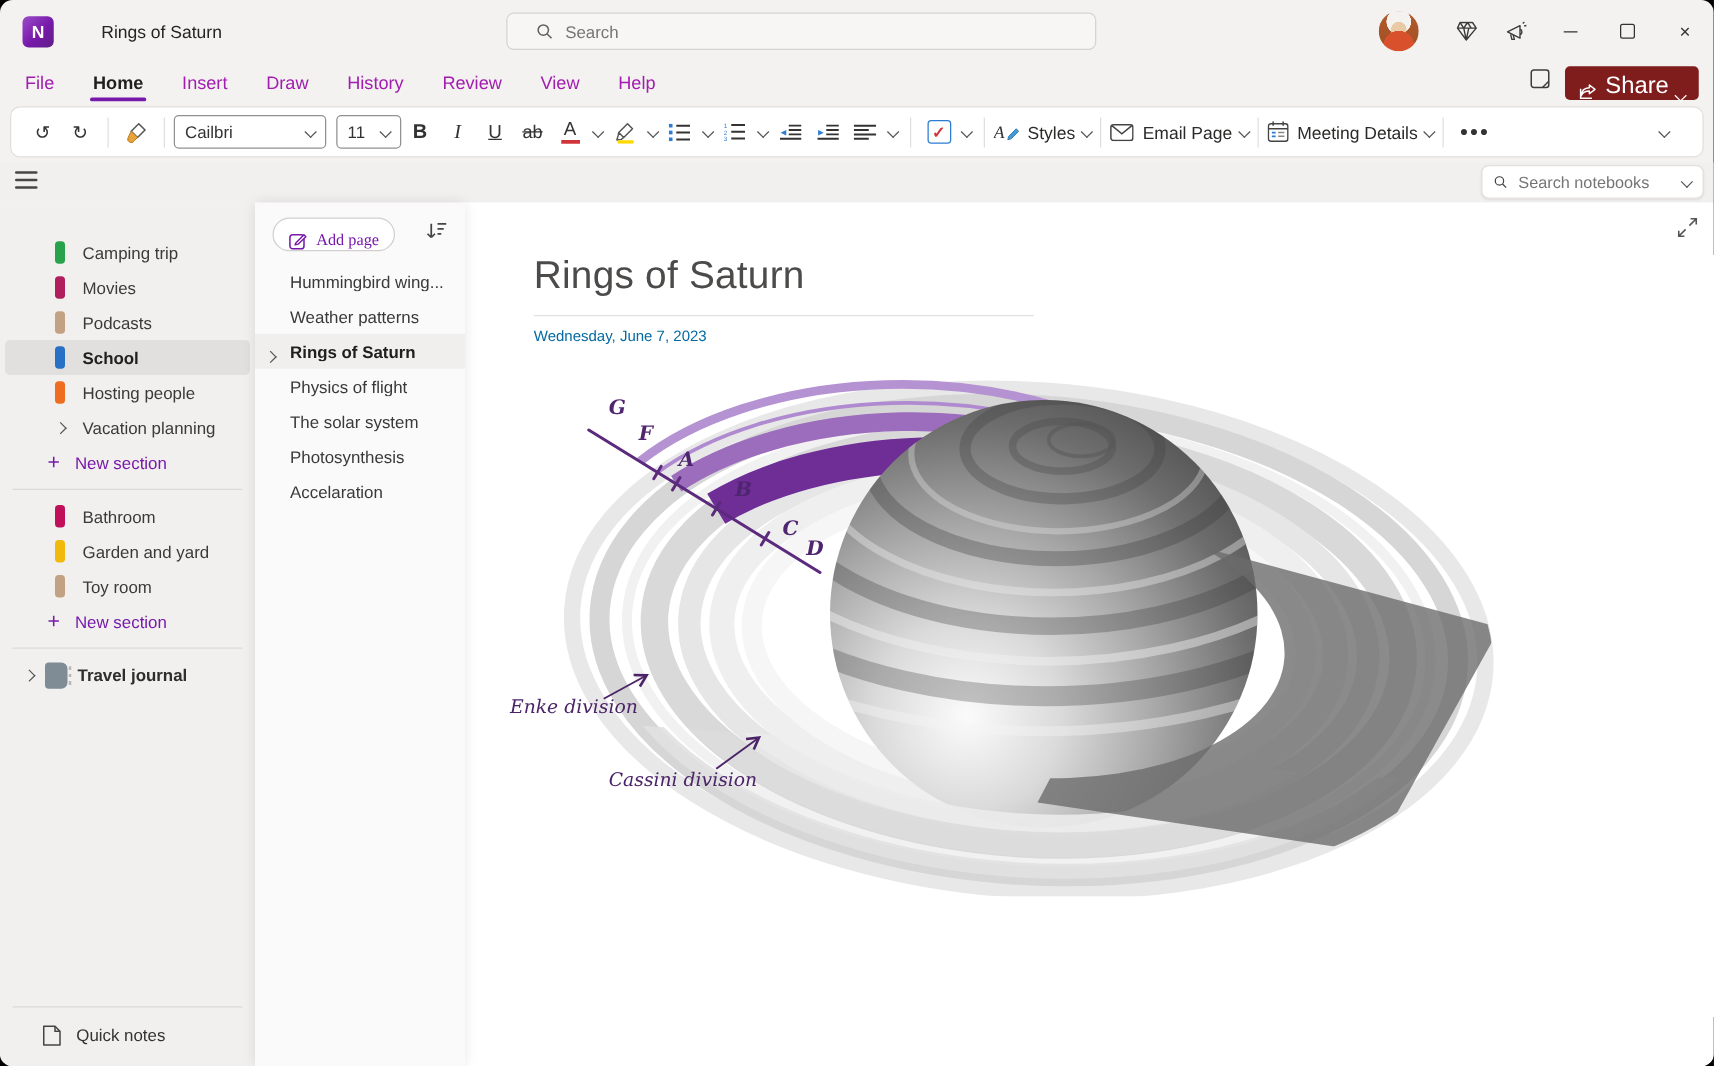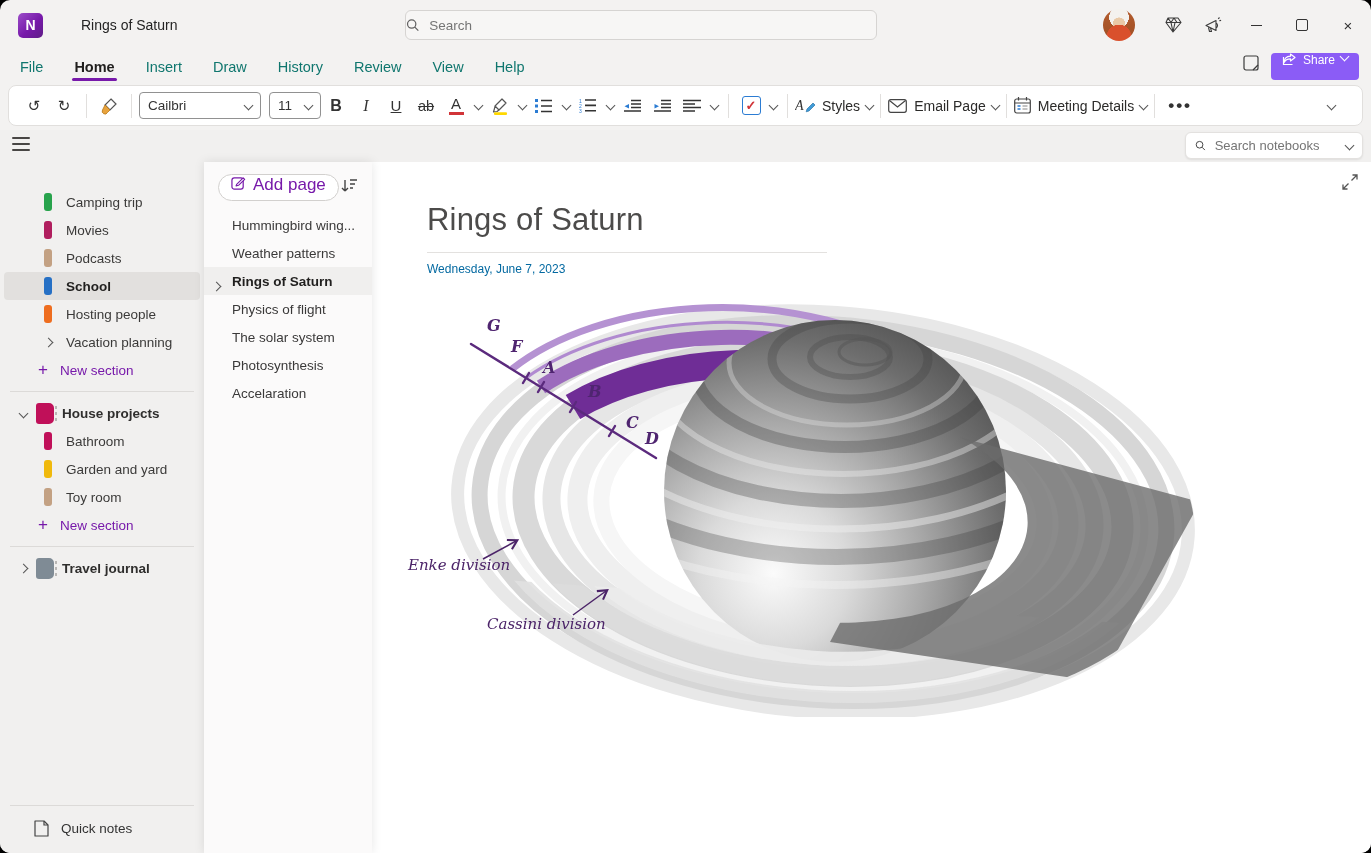--- a/index.html
+++ b/index.html
@@ -6,43 +6,43 @@
   body{font-family:"Liberation Sans",sans-serif;-webkit-font-smoothing:antialiased;}
   .window{position:relative;width:1371px;height:853px;background:#f3f2f1;border-radius:10px;overflow:hidden;}
 
   
   .titlebar{position:absolute;left:0;top:0;right:0;height:50px;display:flex;align-items:center;}
   .app-icon{width:25px;height:25px;margin-left:18px;border-radius:5px;
     background:linear-gradient(135deg,#9b4dc8 0%,#7719aa 55%,#5e1d86 100%);
     color:#fff;font-weight:bold;font-size:14px;display:flex;align-items:center;justify-content:center;}
   .win-title{margin-left:38px;font-size:14px;color:#242424;}
   .tb-search{position:absolute;left:405px;top:10px;width:472px;height:30px;background:#f7f6f5;
-    border:1px solid #d6d4d2;border-radius:6px;display:flex;align-items:center;padding:0 0;box-sizing:border-box;}
+    border:1px solid #d6d4d2;border-radius:6px;display:flex;align-items:center;padding:0 23px;box-sizing:border-box;}
   .tb-search input{border:none;outline:none;background:transparent;font-size:13.5px;color:#444;width:100%;margin-left:8px;font-family:inherit;}
   .tb-right{position:absolute;right:0;top:0;height:50px;display:flex;align-items:center;}
   .avatar{width:32px;height:32px;border-radius:50%;margin-right:18px;
     background:
       radial-gradient(circle at 50% 88%, #d9502c 0 38%, transparent 39%),
       radial-gradient(circle at 50% 46%, #e9c9a6 0 26%, transparent 27%),
       radial-gradient(circle at 50% 26%, #f4f2ee 0 34%, transparent 35%),
       linear-gradient(#b35c2d,#9e4e24);}
   .tb-iconbtn{width:40px;height:40px;display:flex;align-items:center;justify-content:center;color:#3b3b3b;}
   .winctl{width:46px;height:50px;display:flex;align-items:center;justify-content:center;color:#333;}
   .min-glyph{width:11px;border-top:1.2px solid #333;}
   .max-glyph{width:10px;height:10px;border:1.2px solid #333;border-radius:2px;}
   .close-glyph{font-size:15px;line-height:1;}
 
   
   .menubar{position:absolute;left:0;top:50px;right:0;height:33px;display:flex;align-items:center;padding-left:18px;}
-  .menu-item{font-size:14.5px;color:#0f766e;margin-right:27px;position:relative;padding:4px 2px;}
+  .menu-item{font-size:14.5px;color:#a21caf;margin-right:27px;position:relative;padding:4px 2px;}
   .menu-item.active{font-weight:bold;color:#201f1e;}
   .menu-item.active::after{content:"";position:absolute;left:0;right:0;bottom:-2px;height:3px;border-radius:2px;background:#7719aa;}
   .menubar-right{position:absolute;right:12px;top:50px;height:33px;display:flex;align-items:center;gap:12px;}
-  .share-btn{background:#8b5cf6;color:#fff;border:none;border-radius:4px;height:27px;padding:0 11px;
-    display:flex;align-items:flex-start;gap:6px;font-size:12px;font-family:inherit;}
+  .share-btn{background:#7f1d1d;color:#fff;border:none;border-radius:4px;height:27px;padding:0 11px;
+    display:flex;align-items:flex-end;gap:6px;font-size:19px;font-family:inherit;}
   .share-btn .chev{border-color:#fff;}
 
   
   .ribbon{position:absolute;left:8px;right:8px;top:85px;height:41px;background:#fff;border:1px solid #e1dfdd;
     border-radius:8px;display:flex;align-items:center;padding:0 10px;box-sizing:border-box;}
   .rb{display:flex;align-items:center;justify-content:center;min-width:30px;height:30px;color:#333;font-size:15px;border-radius:4px;}
   .vsep{width:1px;height:24px;background:#e1dfdd;margin:0 7px;flex:none;}
   .combo{height:27px;border:1px solid #919191;border-radius:4px;display:flex;align-items:center;
     padding:0 8px;font-size:13.5px;color:#333;box-sizing:border-box;background:#fff;}
   .combo .chev{margin-left:auto;}
@@ -88,22 +88,22 @@
   .newsec{display:flex;align-items:center;height:28px;padding-left:38px;color:#7719aa;}
   .newsec .plus{font-size:17px;margin-right:12px;font-weight:400;}
   .newsec .lbl{font-size:13.5px;}
   .sdiv{height:1px;background:#dcdad8;margin:7px 10px;}
   .quick{position:absolute;left:0;right:0;bottom:0;padding-bottom:10px;}
   .quickrow{display:flex;align-items:center;height:30px;padding-left:34px;color:#333;}
   .quickrow .lbl{font-size:13.5px;margin-left:12px;}
 
   .pagespanel{width:168px;flex:none;background:#fbfafa;box-shadow:0 0 10px rgba(0,0,0,.10);position:relative;z-index:2;padding-top:12px;box-sizing:border-box;}
   .addrow{display:flex;align-items:center;justify-content:space-between;padding:0 14px 10px 14px;}
-  .addbtn{display:flex;align-items:flex-start;gap:7px;border:1px solid #d2d0ce;background:#fff;border-radius:15px;
-    height:27px;padding:0 12px;color:#7719aa;font-size:17px;font-family:Liberation Sans, sans-serif;}
+  .addbtn{display:flex;align-items:flex-end;gap:7px;border:1px solid #d2d0ce;background:#fff;border-radius:15px;
+    height:27px;padding:0 12px;color:#7719aa;font-size:13px;font-family:Liberation Serif, serif;}
   .prow{display:flex;align-items:center;height:28px;padding-left:28px;position:relative;color:#3a3939;}
   .prow .lbl{font-size:13.5px;white-space:nowrap;overflow:hidden;text-overflow:ellipsis;max-width:132px;}
   .prow.selected{background:#f0efee;}
   .prow.selected .lbl{font-weight:bold;color:#201f1e;}
   .prow.selected .pchev{position:absolute;left:9px;top:9px;}
 
   .canvas{flex:1;background:#fff;position:relative;z-index:1;}
   .expand{position:absolute;right:13px;top:12px;}
   .page-head{position:absolute;left:55px;top:40px;width:400px;}
   .page-title{font-size:31px;font-weight:400;color:#4c4b4a;letter-spacing:.2px;}
@@ -342,27 +342,20 @@
       </div>
       <div class="secrow">
         <span class="chev r" style="margin-left:1px"></span>
         <span class="seclabel">Vacation planning</span>
       </div>
       <div class="newsec">
         <span class="plus">+</span>
         <span class="lbl">New section</span>
       </div>
       <div class="sdiv"></div>
-      <div class="srow">
-        <span class="chevc">
-            <span class="chev"></span>
-          </span>
-        <span class="bookicon" style="background-color: rgb(192, 16, 89);"></span>
-        <span class="nbname">House projects</span>
-      </div>
       <div class="secrow">
         <span class="secbar" style="background-color: rgb(192, 16, 89);"></span>
         <span class="seclabel">Bathroom</span>
       </div>
       <div class="secrow">
         <span class="secbar" style="background-color: rgb(240, 185, 12);"></span>
         <span class="seclabel">Garden and yard</span>
       </div>
       <div class="secrow">
         <span class="secbar" style="background-color: rgb(195, 161, 131);"></span>

